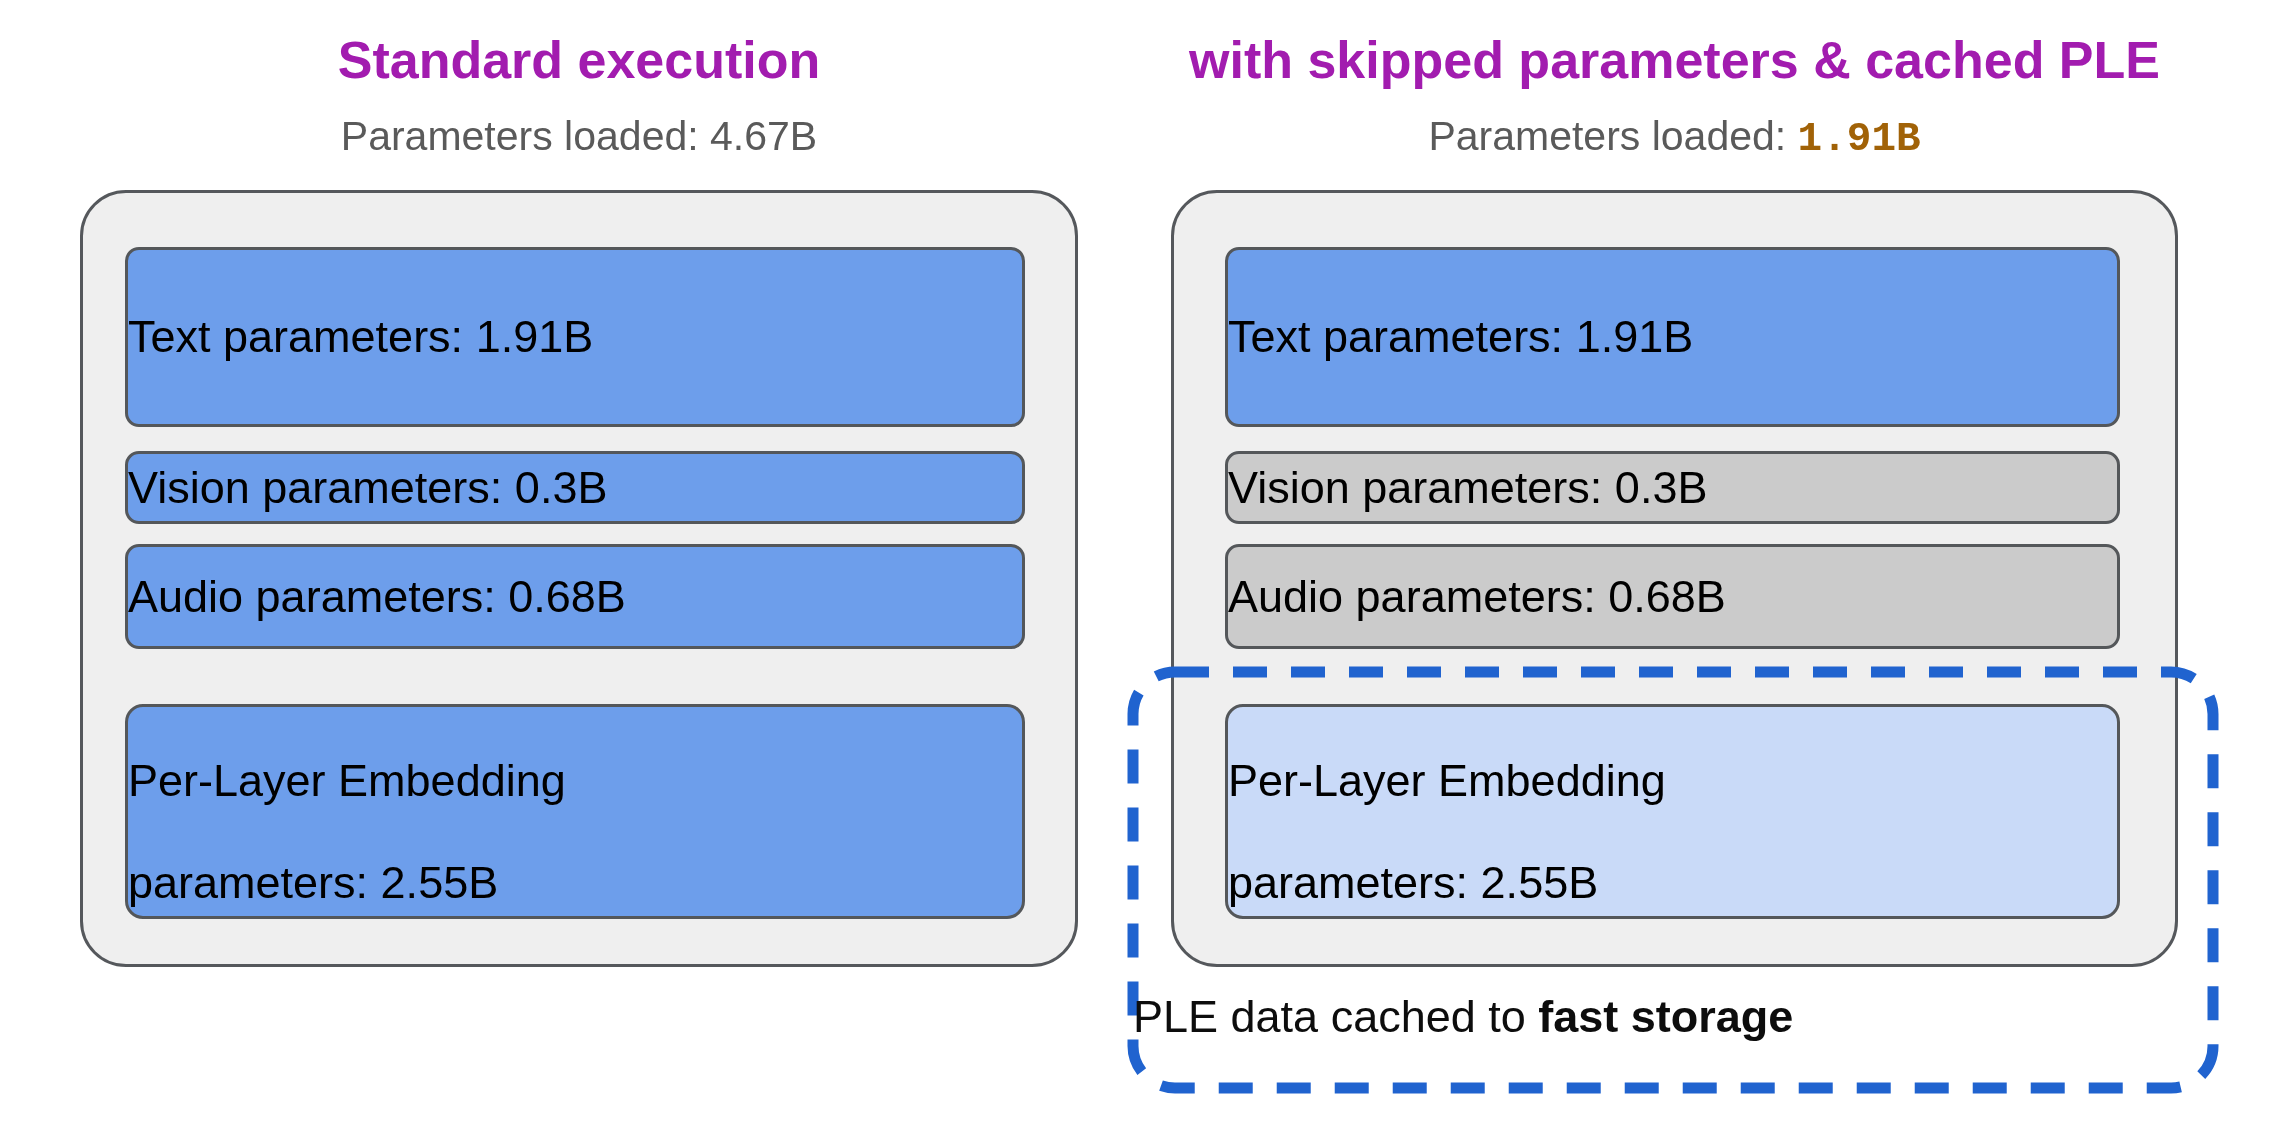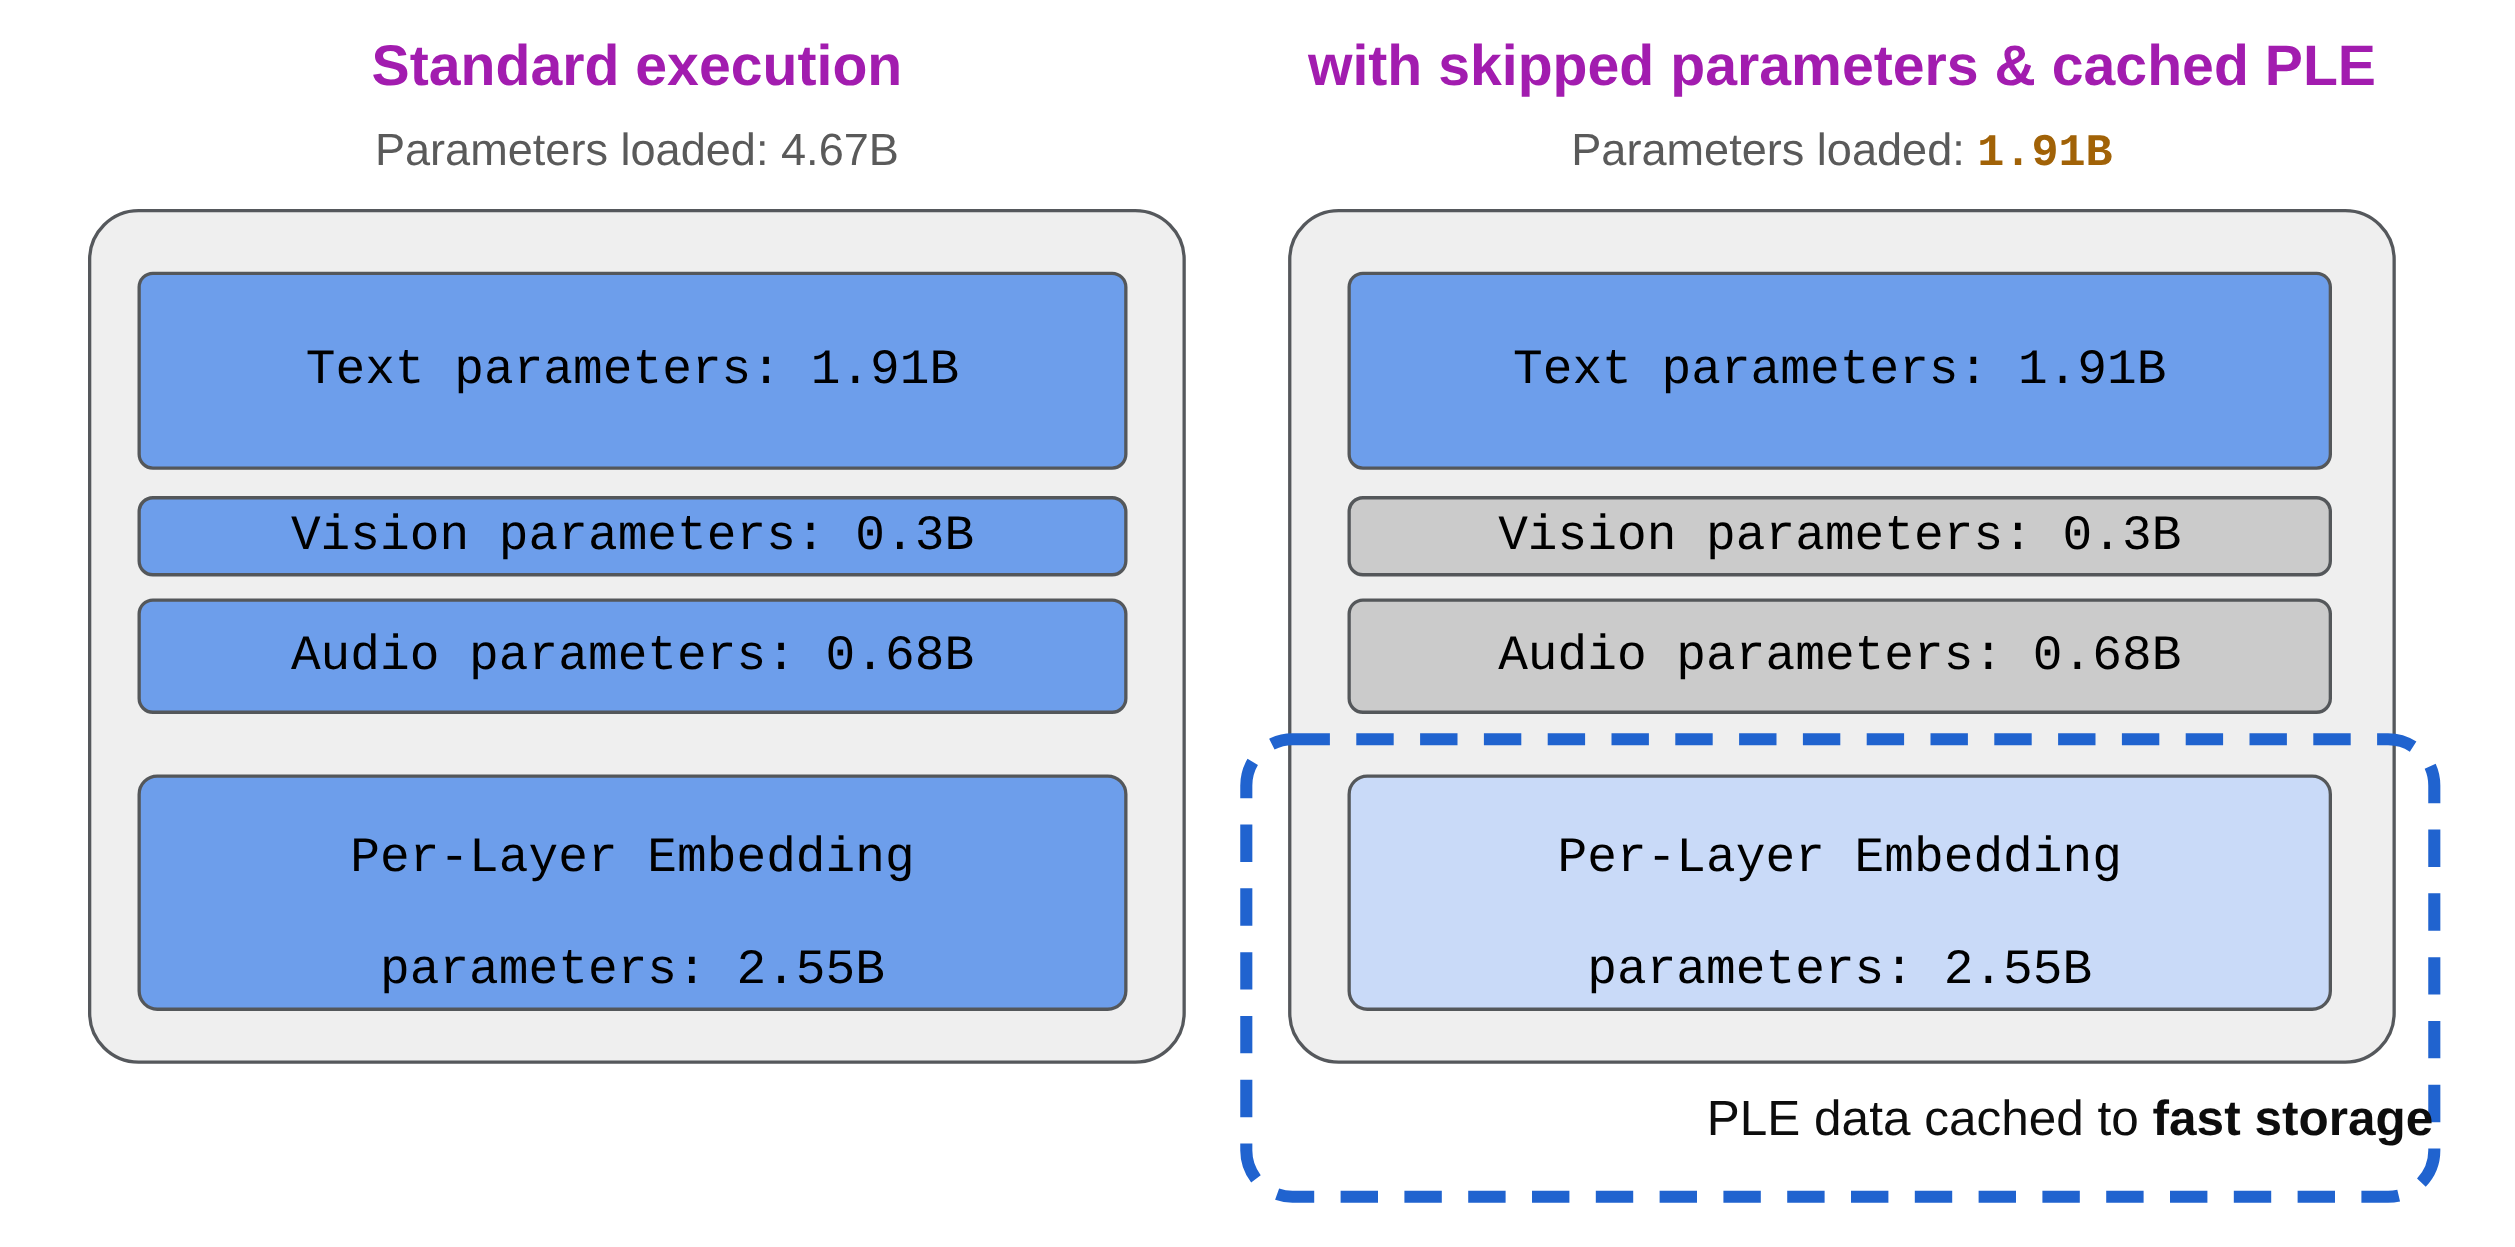--- a/index.html
+++ b/index.html
@@ -25,22 +25,22 @@
 
   .container{
     position:absolute;top:190px;left:0;right:0;height:777px;
     background:#efefef;border:3px solid #55585c;border-radius:46px;
     box-sizing:border-box;
   }
 
   .pbox{
     position:absolute;box-sizing:border-box;
     border:3px solid #54575a;border-radius:14px;
-    display:flex;flex-direction:column;align-items:center;justify-content:center;
-    font-size:45px;color:#000000;text-align:center;line-height:60px;font-family:Liberation Mono, monospace;
+    display:flex;flex-direction:column;align-items:flex-start;justify-content:center;
+    font-size:45px;color:#000000;text-align:center;line-height:60px;
   }
   #panel-left .pbox{left:42px;width:900px;}
   #panel-right .pbox{left:51px;width:895px;}
 
   .box-text  {top:54px; height:180px;}
   .box-vision{top:258px;height:73px;}
   .box-audio {top:351px;height:105px;}
   .box-ple   {top:511px;height:215px;border-radius:18px;}
 
   .fill-blue     {background:#6d9eeb;}
@@ -49,21 +49,21 @@
 
   .ple-line{display:block;line-height:62px;margin-top:40px;}
 
   #ple-dashed-outline{
     position:absolute;left:1123px;top:662px;width:1100px;height:436px;
     pointer-events:none;
   }
 
   #ple-caption{
     position:absolute;left:1133px;top:990px;width:1079px;
-    text-align:right;font-size:45px;color:#0d0d0d;line-height:54px;white-space:nowrap;
+    text-align:left;font-size:45px;color:#0d0d0d;line-height:54px;white-space:nowrap;
   }
   #ple-caption .caption-bold{font-weight:bold;}
 </style>
 </head>
 <body>
 
 <div class="panel" id="panel-left">
   <div class="panel-title">Standard execution</div>
   <div class="panel-subtitle">
     <span>Parameters loaded: </span><span>4.67B</span>

